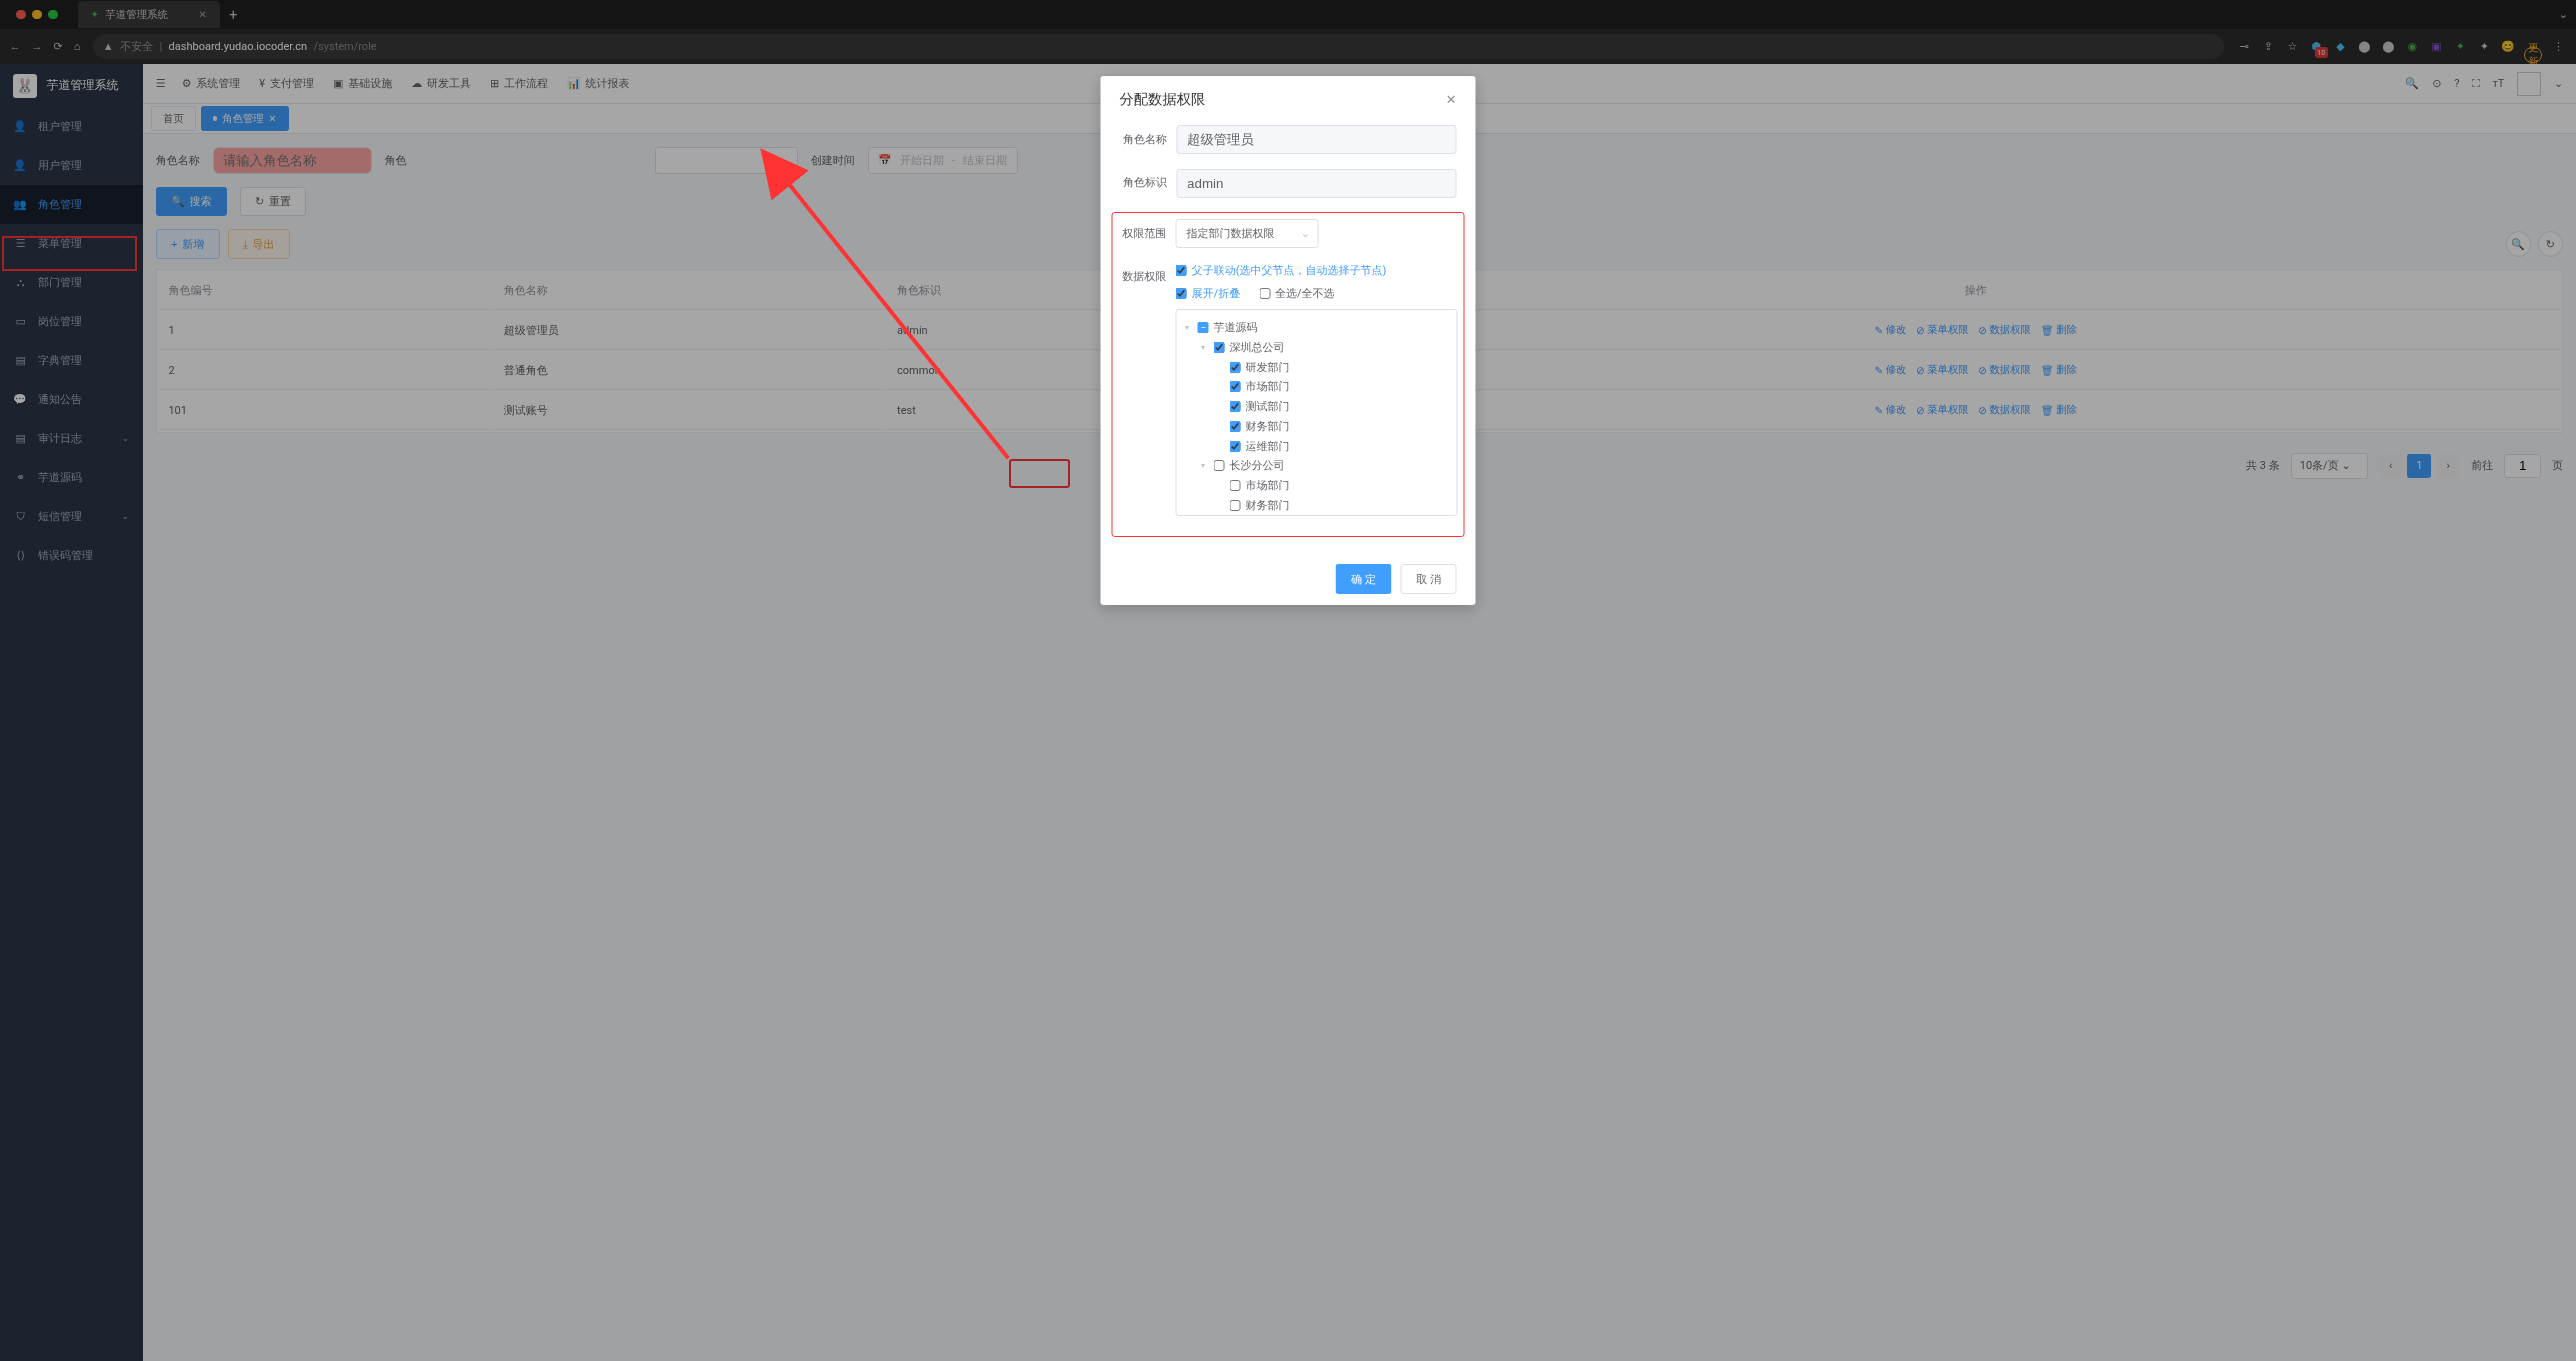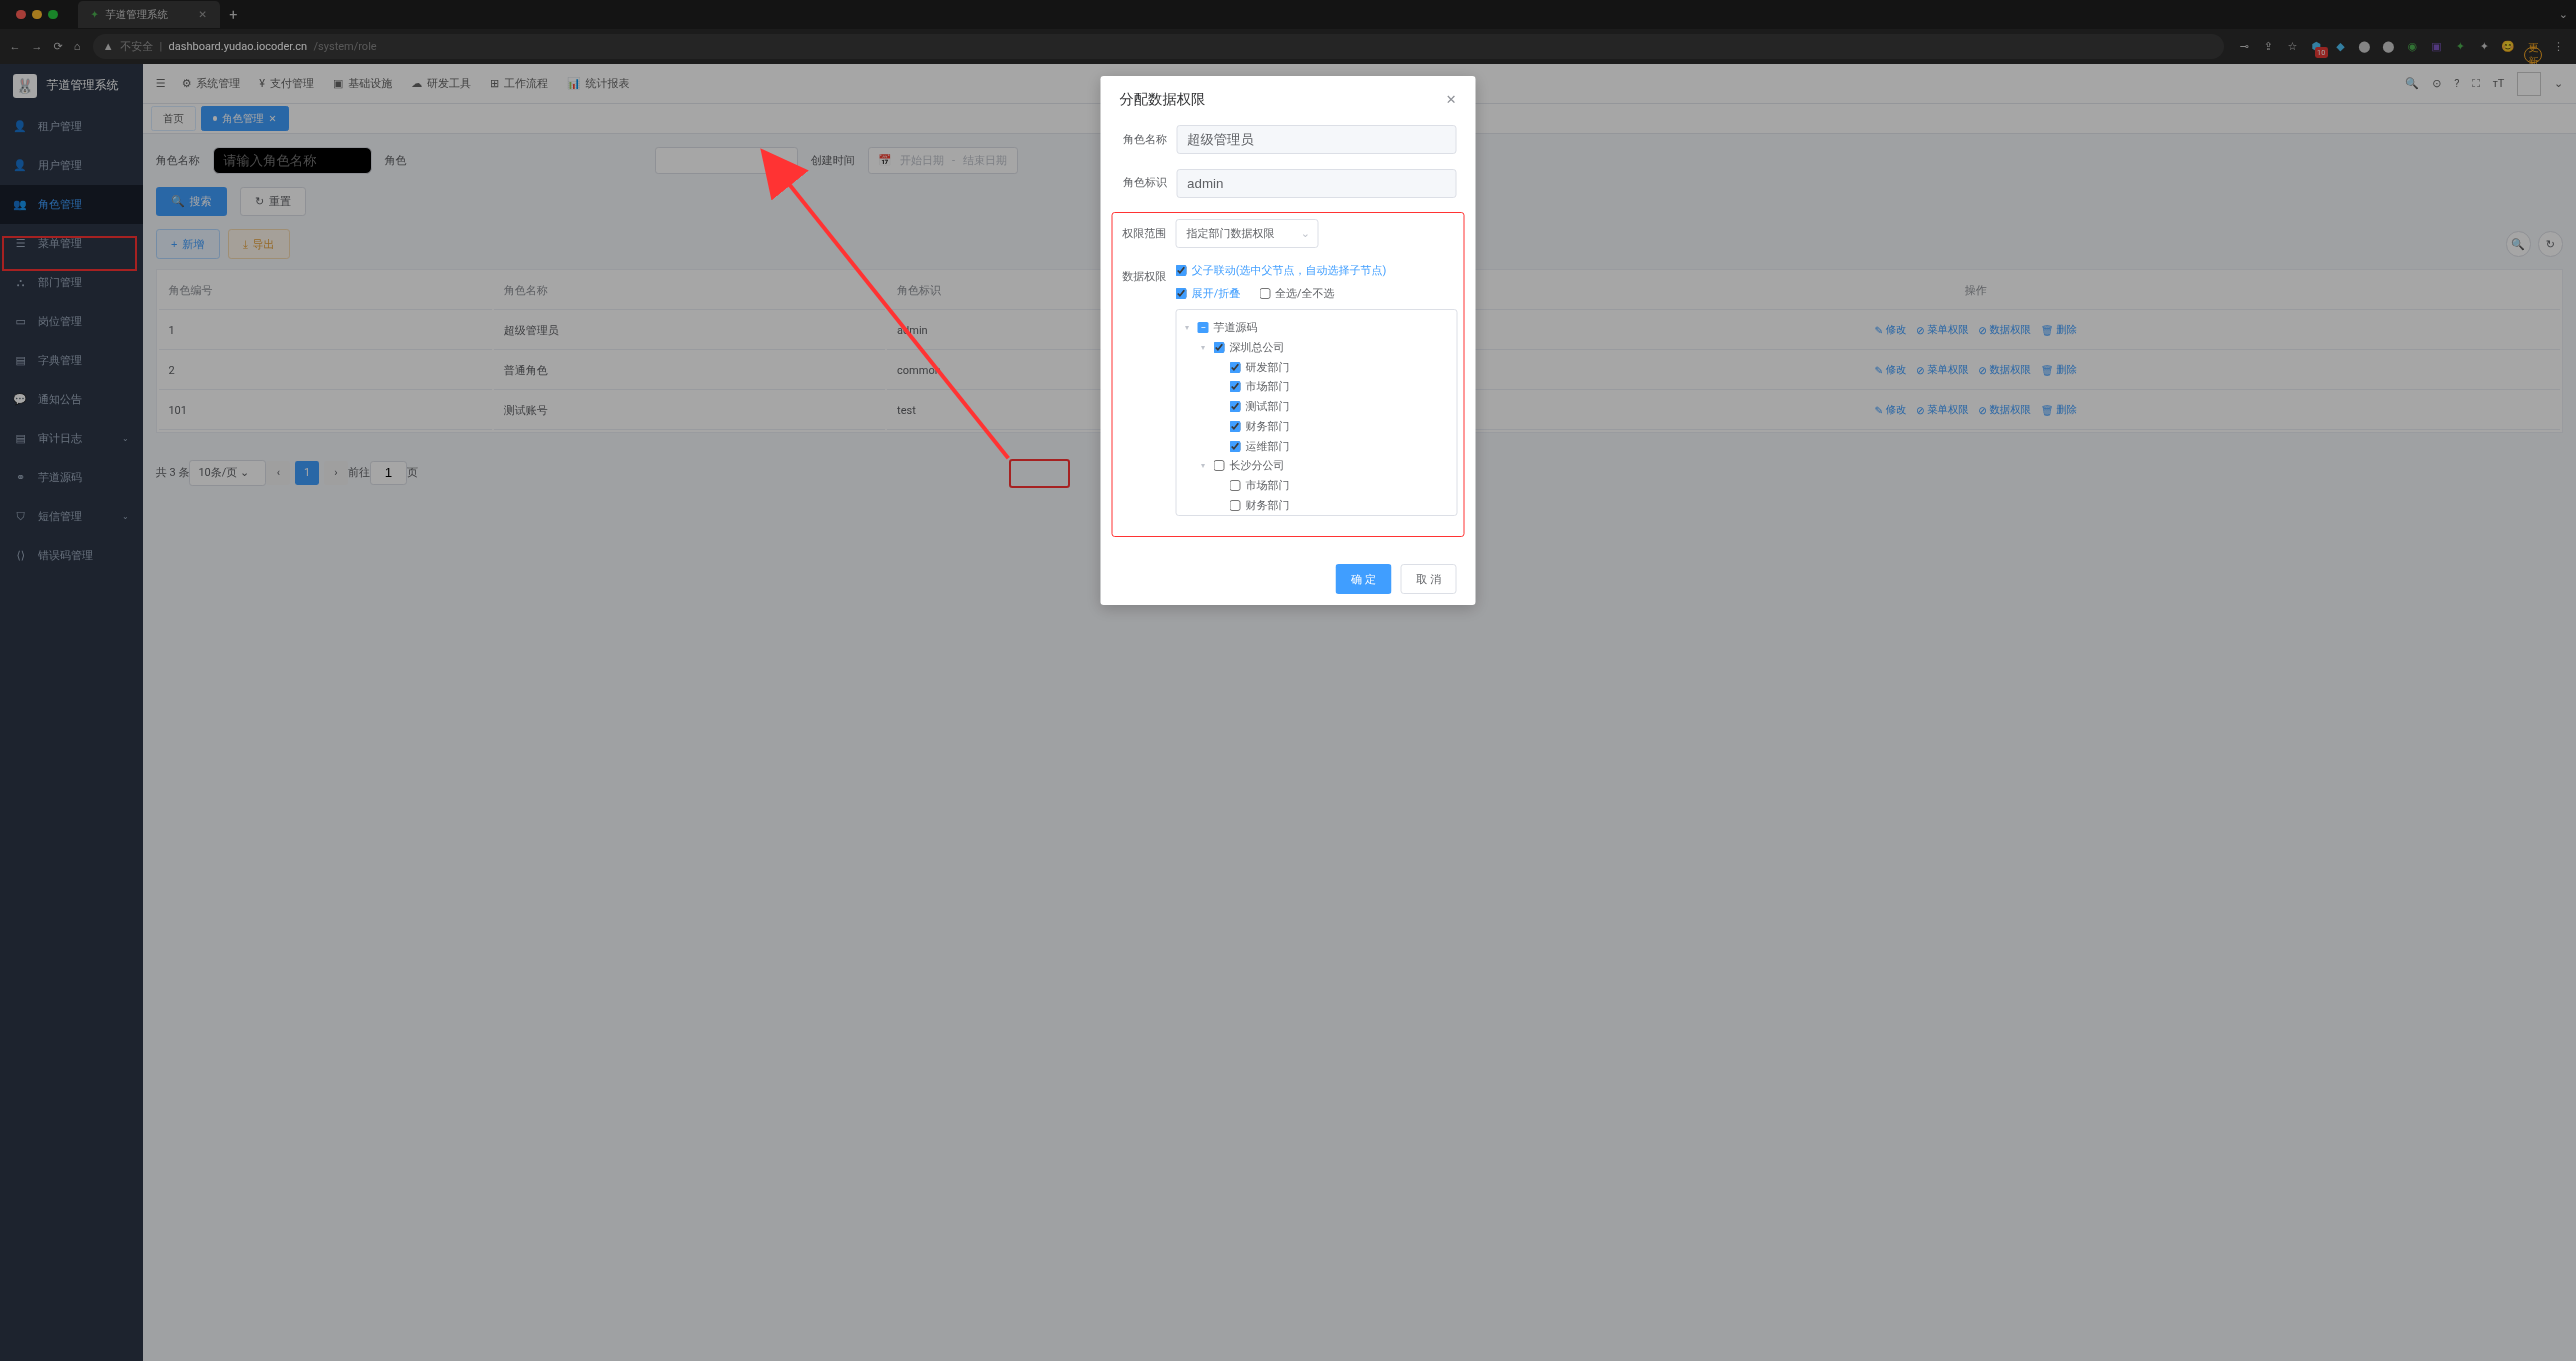--- a/index.html
+++ b/index.html
@@ -53,41 +53,41 @@
     
     .tabs-row { height: 30px; background: #fff; border-bottom: 0.8px solid #e4e7ed; display: flex; align-items: center; padding: 0 8px; gap: 4.8px; }
     .page-tab { padding: 4.8px 11px; border: 0.8px solid #d9ecff; border-radius: 2.4px; font-size: 10.4px; color: #666; display: flex; align-items: center; gap: 4.8px; }
     .page-tab.active { background: #409eff; color: #fff; border-color: #409eff; }
     .tab-dot { width: 4.8px; height: 4.8px; border-radius: 50%; background: #fff; display: inline-block; }
     .tab-x { font-size: 9.6px; }
     
     .content { padding: 12.8px; flex: 1; }
     .filter-row { display: flex; align-items: center; gap: 12.8px; margin-bottom: 12.8px; }
     .filter-label { color: #606266; font-size: 11px; }
-    .filter-input { height: 27px; border: 0.8px solid #dcdfe6; border-radius: 6px; padding: 0 9.6px; width: 159px; background: #000000; color: #606266; }
+    .filter-input { height: 27px; border: 0.8px solid #dcdfe6; border-radius: 6px; padding: 0 9.6px; width: 159px; background: #fca5a5; color: #606266; }
     .filter-select { height: 27px; border: 0.8px solid #dcdfe6; border-radius: 3.2px; padding: 0 19px 0 9.6px; width: 143px; background: #fff; color: #c0c4cc; position: relative; display: flex; align-items: center; }
     .date-range { height: 27px; border: 0.8px solid #dcdfe6; border-radius: 3.2px; padding: 0 9.6px; background: #fff; color: #c0c4cc; display: flex; align-items: center; gap: 8px; }
     
     .btn { padding: 6.4px 14.3px; border-radius: 3.2px; font-size: 11px; cursor: pointer; display: inline-flex; align-items: center; gap: 4.8px; border: 0.8px solid transparent; }
     .btn-primary { background: #409eff; color: #fff; }
     .btn-plain { background: #fff; border-color: #dcdfe6; color: #606266; }
     .btn-primary-plain { background: #ecf5ff; color: #409eff; border-color: #b3d8ff; }
     .btn-warning-plain { background: #fdf6ec; color: #e6a23c; border-color: #f5dab1; }
     
     .action-row { display: flex; gap: 8px; margin-bottom: 9.6px; align-items: center; }
     .action-row-right { margin-left: auto; display: flex; gap: 6.4px; }
     .circle-btn { width: 25.5px; height: 25.5px; border-radius: 50%; border: 0.8px solid #dcdfe6; background: #fff; display: flex; align-items: center; justify-content: center; color: #606266; }
     
     .data-table { width: 100%; background: #fff; border: 0.8px solid #ebeef5; }
     .data-table th, .data-table td { padding: 11px 9.6px; text-align: left; border-bottom: 0.8px solid #ebeef5; font-size: 11px; color: #606266; }
     .data-table th { background: #fff; color: #909399; font-weight: 500; }
     .row-actions { display: flex; gap: 9.6px; color: #409eff; font-size: 10.4px; justify-content: center; }
     .row-actions span { display: flex; align-items: center; gap: 2.4px; }
     
-    .pagination-row { display: flex; justify-content: flex-start; align-items: center; margin-top: 27px; color: #606266; font-size: 11px; }
+    .pagination-row { display: flex; justify-content: flex-end; align-items: center; gap: 11px; margin-top: 20px; color: #606266; font-size: 11px; }
     .page-select { border: 0.8px solid #dcdfe6; padding: 4.8px 16px 4.8px 8px; border-radius: 3.2px; background: #fff; }
     .pager { display: flex; gap: 4.8px; }
     .pager-btn { width: 24px; height: 24px; border-radius: 2.4px; display: flex; align-items: center; justify-content: center; background: #f4f4f5; color: #606266; }
     .pager-btn.active { background: #409eff; color: #fff; }
     .jump-input { width: 37px; height: 24px; border: 0.8px solid #dcdfe6; border-radius: 3.2px; text-align: center; }
     
     
     .modal-backdrop { position: fixed; inset: 0; background: rgba(0,0,0,0.35); z-index: 100; }
     .modal { position: fixed; top: 76px; left: 50%; transform: translateX(-50%); width: 375px; background: #fff; border-radius: 3.2px; z-index: 101; box-shadow: 0 3.2px 16px rgba(0,0,0,0.2); }
     .modal-header { padding: 14.3px 19px 8px; display: flex; justify-content: space-between; align-items: center; }

